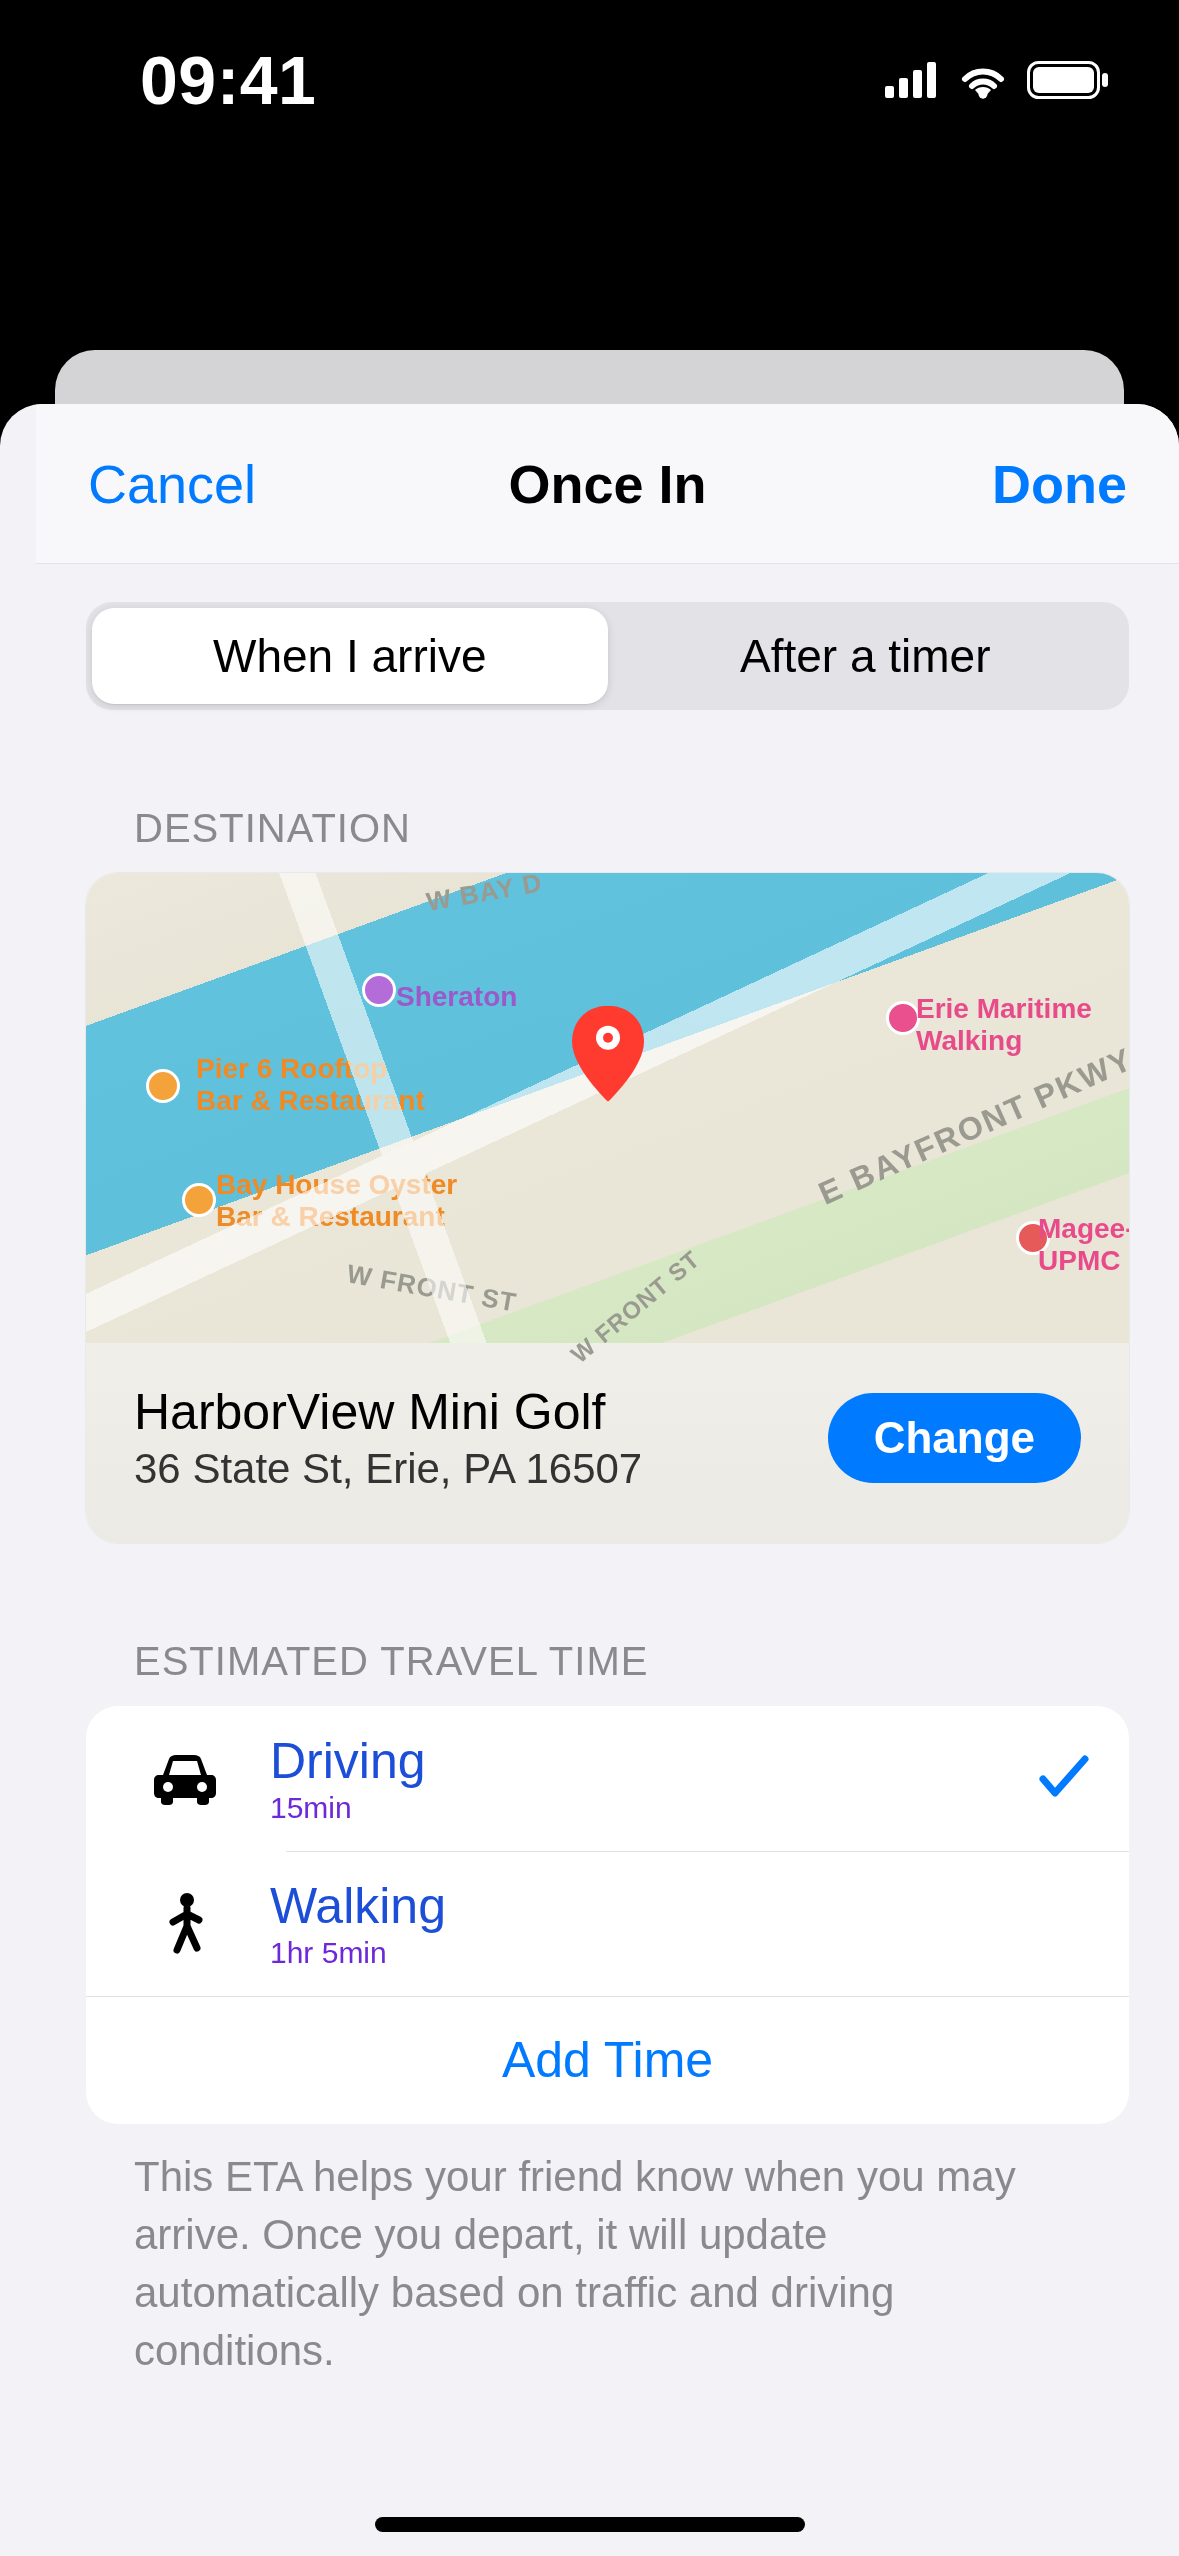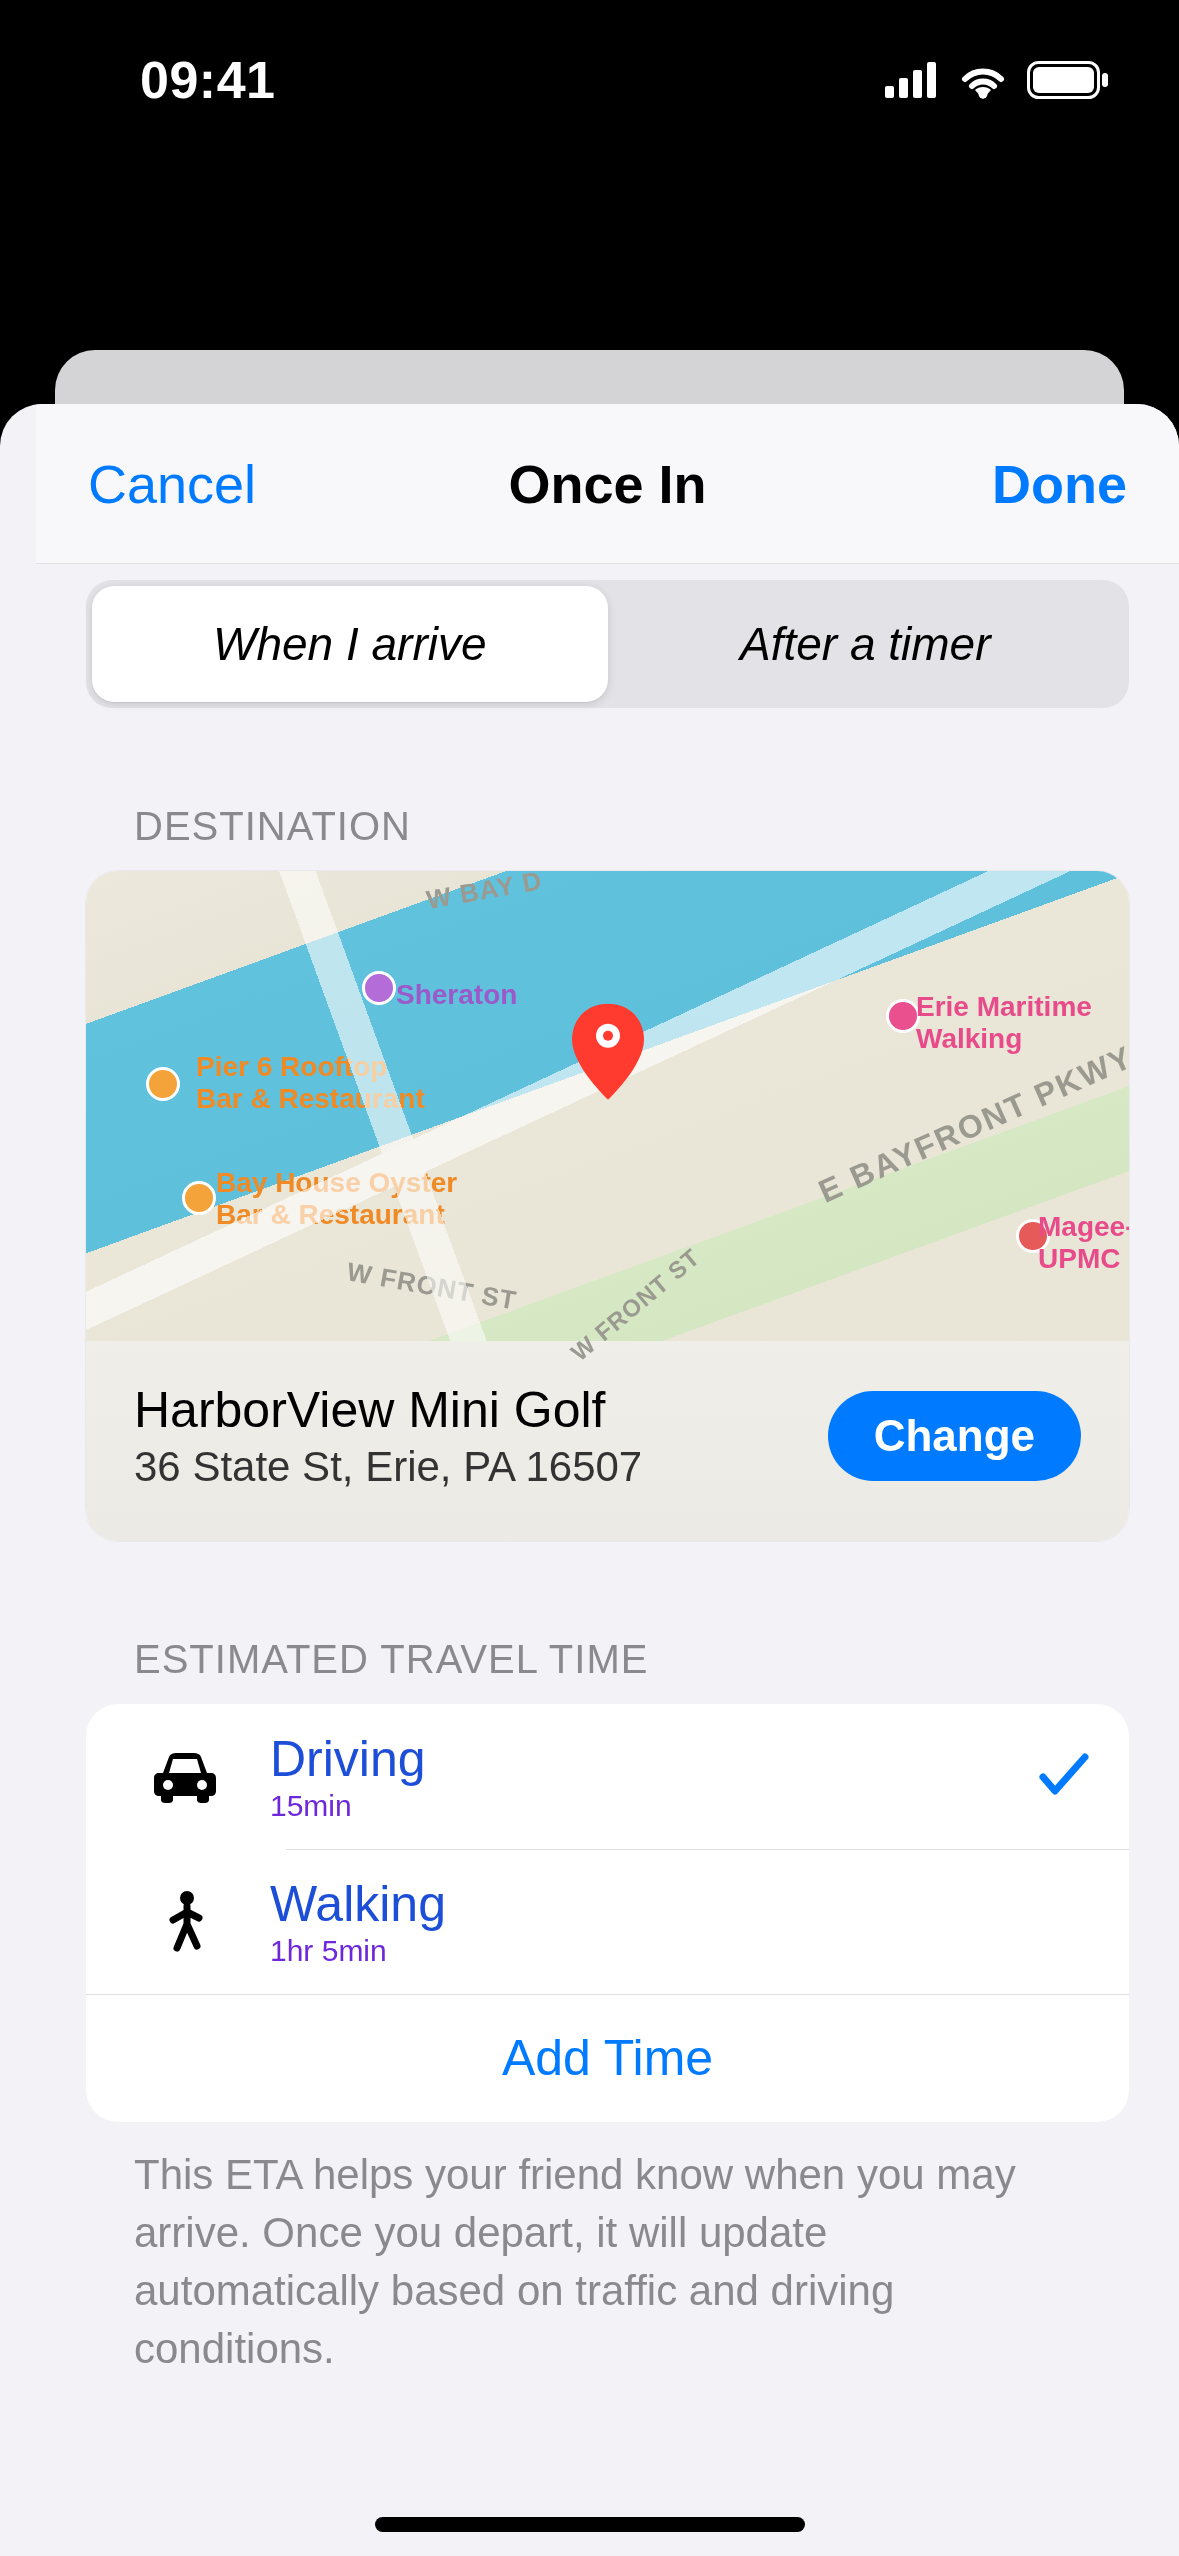--- a/index.html
+++ b/index.html
@@ -1,40 +1,40 @@
 <!DOCTYPE html>
 <html><head>
 <meta charset="utf-8">
 <style>
   * { margin: 0; padding: 0; box-sizing: border-box; -webkit-font-smoothing: antialiased; }
   html, body { width: 1179px; height: 2556px; font-family: -apple-system, "SF Pro Text", "Helvetica Neue", Arial, sans-serif; background: #000; }
   .device { width: 1179px; height: 2556px; position: relative; background: #000; overflow: hidden; }
 
   
   .status-bar { position: absolute; top: 0; left: 0; right: 0; height: 160px; display: flex; align-items: center; justify-content: space-between; padding: 0 70px; color: #fff; z-index: 50; }
-  .status-time { font-size: 52px; font-weight: 600; margin-left: 70px; letter-spacing: 0.5px; }
+  .status-time { font-size: 68px; font-weight: 600; margin-left: 70px; letter-spacing: 0.5px; }
   .status-icons { display: flex; align-items: center; gap: 18px; }
   .status-icons svg { display: block; }
 
   
   .bg-peek { position: absolute; top: 350px; left: 55px; right: 55px; height: 100px; background: #d4d4d6; border-radius: 40px 40px 0 0; z-index: 1; }
 
   
   .sheet { position: absolute; top: 404px; left: 0; right: 0; bottom: 0; background: #f2f2f7; border-radius: 42px 42px 0 0; z-index: 2; overflow: hidden; padding-left: 36px; }
   .sheet-header { height: 160px; display: flex; align-items: center; justify-content: space-between; padding: 0 52px; background: rgba(248,248,250,0.97); border-bottom: 1px solid #e3e3e6; }
   .sheet-header .left, .sheet-header .right { min-width: 200px; }
   .sheet-header .right { text-align: right; }
   .cancel-btn { color: #007aff; font-size: 54px; font-weight: 400; }
   .done-btn { color: #007aff; font-size: 54px; font-weight: 600; }
   .sheet-title { font-size: 54px; font-weight: 600; color: #000; }
 
   .content { padding: 0 50px; }
 
   
-  .segmented { margin-top: 16px; background: #e3e3e7; border-radius: 26px; padding: 6px; display: flex; height: 128px; font-style: italic; }
+  .segmented { margin-top: 38px; background: #e3e3e7; border-radius: 26px; padding: 6px; display: flex; height: 108px; }
   .segmented-item { flex: 1; display: flex; align-items: center; justify-content: center; font-size: 46px; color: #000; border-radius: 22px; }
   .segmented-item.active { background: #fff; box-shadow: 0 2px 8px rgba(0,0,0,0.12), 0 1px 1px rgba(0,0,0,0.06); font-weight: 500; }
 
   
   .section-header { margin-top: 96px; margin-bottom: 22px; padding-left: 48px; font-size: 40px; letter-spacing: 1px; color: #8a8a8e; text-transform: uppercase; }
 
   
   .map-card { border-radius: 32px; overflow: hidden; background: #fff; box-shadow: 0 0 0 1px rgba(0,0,0,0.04); }
   .map-area { height: 470px; position: relative; background: linear-gradient(160deg, #ece8dc 0%, #e8e4d6 18%, #61c2dd 18%, #5fc0dc 45%, #eae6d8 45%, #e9e5d7 70%, #d7e8c4 70%, #d5e7c2 80%, #e9e5d7 80%); }
   .map-area::after { content:""; position:absolute; inset:0; background:

